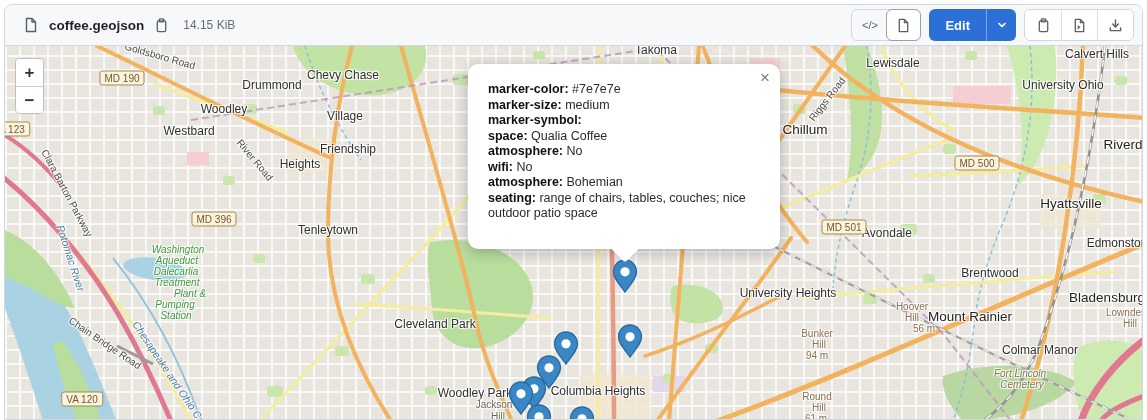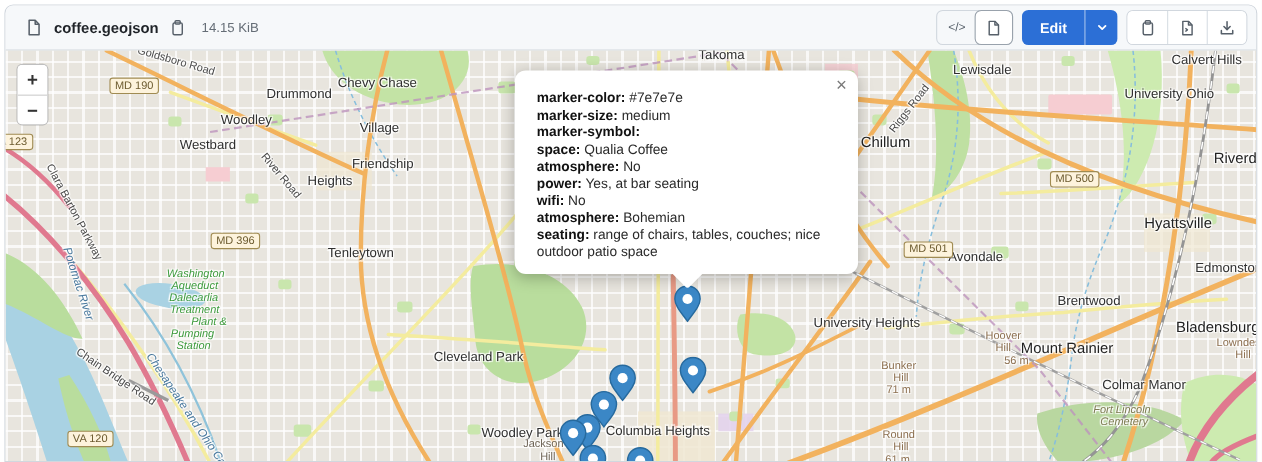--- a/index.html
+++ b/index.html
@@ -292,21 +292,21 @@
         <div class="lbl place" style="left: 985px; top: 227px;">Brentwood</div>
         <div class="lbl town" style="left: 965px; top: 270px; text-align: center;">Mount Rainier</div>
         <div class="lbl place" style="left: 1015px; top: 304px; padding-left: 40px;">Colmar Manor</div>
         <div class="lbl place" style="left: 1112px; top: 197px;">Edmonston</div>
         <div class="lbl town" style="left: 1102px; top: 251px;">Bladensburg</div>
         <div class="lbl peak" style="left: 907px; top: 260px;">Hoover</div>
         <div class="lbl peak" style="left: 907px; top: 271px;">Hill</div>
         <div class="lbl peak" style="left: 905px; top: 282px; padding-left: 28px;">56 m</div>
         <div class="lbl peak" style="left: 812px; top: 287px;">Bunker</div>
         <div class="lbl peak" style="left: 814px; top: 298px;">Hill</div>
-        <div class="lbl peak" style="left: 812px; top: 309px;">71 m</div>
+        <div class="lbl peak" style="left: 812px; top: 309px;">94 m</div>
         <div class="lbl peak" style="left: 812px; top: 350px; text-align: right;">Round</div>
         <div class="lbl peak" style="left: 814px; top: 361px;">Hill</div>
         <div class="lbl peak" style="left: 811px; top: 372px;">61 m</div>
         <div class="lbl peak" style="left: 1121px; top: 266px;">Lowndes</div>
         <div class="lbl peak" style="left: 1125px; top: 277px;">Hill</div>
         <div class="lbl small" style="left: 489px; top: 358px;">Jackson</div>
         <div class="lbl small" style="left: 493px; top: 370px;">Hill</div>
         <div class="lbl green" style="left: 173px; top: 203px;">Washington</div>
         <div class="lbl green" style="left: 172px; top: 214px;">Aqueduct</div>
         <div class="lbl green" style="left: 171px; top: 225px;">Dalecarlia</div>
@@ -366,21 +366,20 @@
       </div>
 
     <div class="popup">
       <button class="popup-close">×</button>
       <div id="popup-rows">
           <div class="prow"><b>marker-color:</b> #7e7e7e</div>
           <div class="prow"><b>marker-size:</b> medium</div>
           <div class="prow"><b>marker-symbol:</b> </div>
           <div class="prow"><b>space:</b> Qualia Coffee</div>
           <div class="prow"><b>atmosphere:</b> No</div>
-          <div class="prow"><b>power:</b> Yes, at bar seating</div>
           <div class="prow"><b>wifi:</b> No</div>
           <div class="prow"><b>atmosphere:</b> Bohemian</div>
           <div class="prow"><b>seating:</b> range of chairs, tables, couches; nice outdoor patio space</div>
         </div>
       <div class="popup-tail"></div>
     </div>
 
     <div class="zoomctl">
       <button>+</button>
       <button>−</button>

